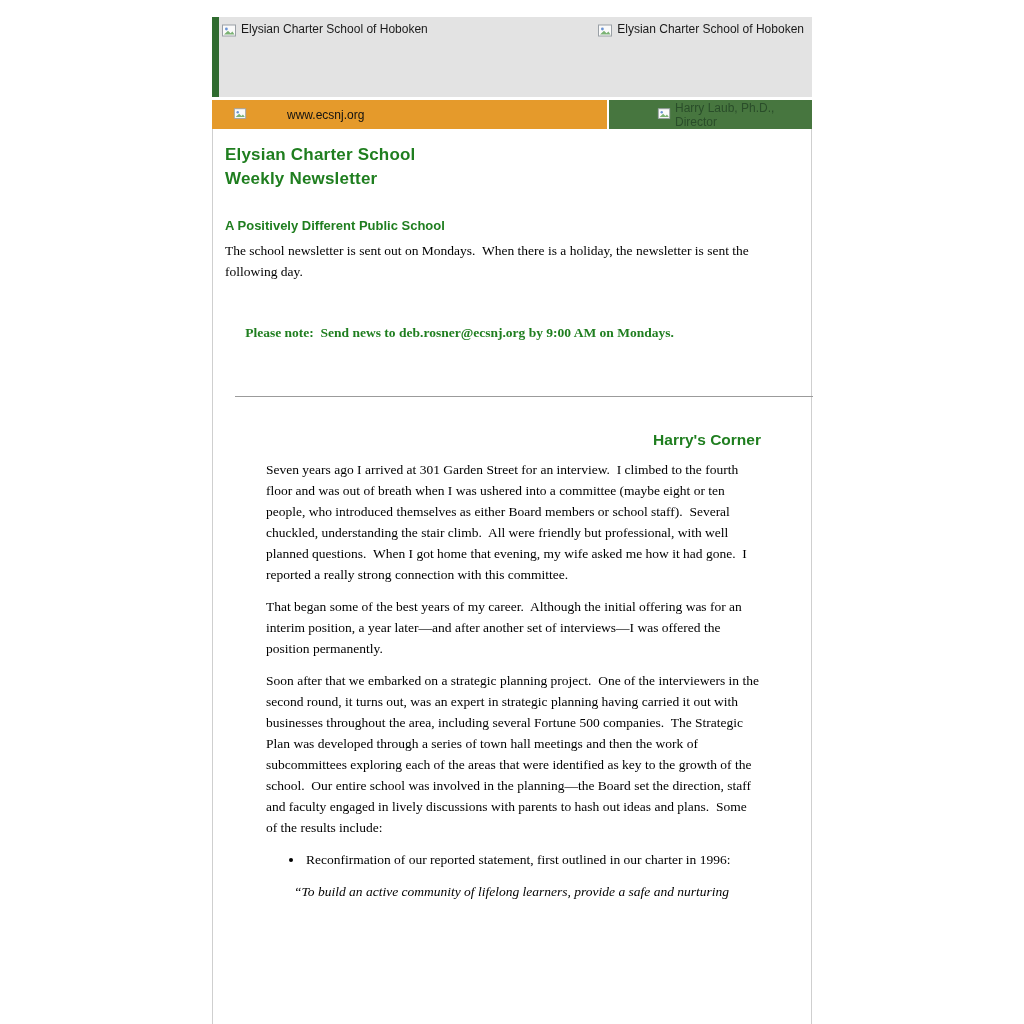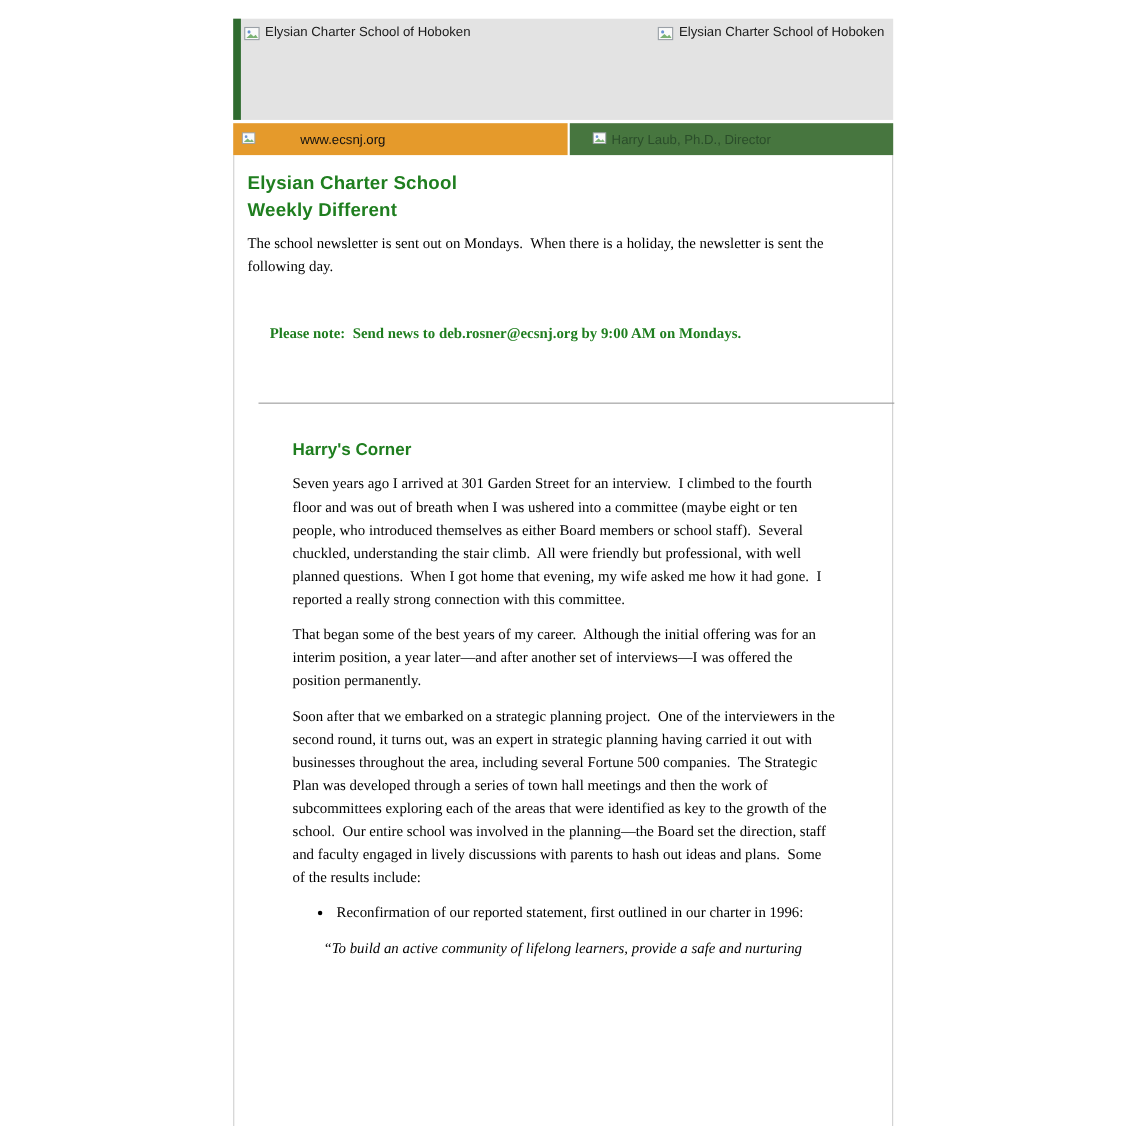--- a/index.html
+++ b/index.html
@@ -3,40 +3,40 @@
 <meta charset="utf-8">
 <style>
   * { margin:0; padding:0; box-sizing:border-box; }
   html, body { width:1024px; height:1024px; background:#ffffff; overflow:hidden; }
   body { font-family:"Liberation Sans", sans-serif; color:#000; }
 
   .email { width:600px; margin:17px auto 0; }
 
   
   .header {
-    height:92px;
+    height:80px;
     background:var(--header-bg, #E3E3E3);
     border-left:7px solid var(--header-strip, #2F6B2F);
     display:flex; justify-content:space-between; align-items:flex-start;
     padding:5px 8px 0 2px;
   }
   .alt-box { display:flex; align-items:flex-start; gap:4px; font-size:12px; color:#1a1a1a; }
   .broken-ico { flex:0 0 auto; margin-top:1px; }
 
   
   .bars { display:flex; gap:2px; margin-top:3px; height:29px; }
   .bar-orange {
-    width:304px; background:var(--orange-bar, #E59A2B);
-    display:flex; align-items:center; padding-left:7px;
+    width:395px; background:var(--orange-bar, #E59A2B);
+    display:flex; align-items:center; padding-left:21px;
     font-size:12px; color:#111; cursor:pointer;
   }
   .bar-orange .lbl { margin-left:40px; }
   .bar-green {
     flex:1; background:var(--green-bar, #47763F);
-    display:flex; align-items:center; padding-left:20px;
+    display:flex; align-items:center; padding-left:48px;
     font-size:12px; color:#2a4d2a; cursor:pointer;
   }
   .bar-green .lbl { margin-left:4px; }
 
   
   .content {
     background:#fff;
     border-left:1px solid #cfcfcf; border-right:1px solid #cfcfcf;
     padding:14px 12px 40px 12px;
     min-height:895px;
@@ -50,21 +50,21 @@
 
   .serif { font-family:"Liberation Serif", serif; font-size:13.5px; line-height:21px; white-space:pre-wrap; }
   .schedule { margin-top:7px; max-width:575px; }
 
   .note { margin-top:19px; color:var(--accent-green, #1F7E1F); font-weight:bold; }
   .email-link { color:inherit; cursor:pointer; }
 
   .rule { border:none; border-top:1px solid #9b9b9b; margin:32px 0 0 10px; width:578px; }
 
   .section { padding:34px 38px 0 41px; }
-  .hc-heading { color:var(--accent-green, #1F7E1F); font-weight:bold; font-size:15.5px; }
+  .hc-heading { color:var(--accent-green, #1F7E1F); font-weight:bold; font-size:15.5px;text-align:right; }
   .hc-sub { font-family:"Liberation Serif", serif; font-weight:bold; font-size:13.5px; margin-top:23px; }
   .section p.serif { margin-top:10px; margin-bottom:11px; }
 
   ul.hc-list { margin:11px 0 11px 0; padding-left:38px; }
   ul.hc-list li { font-family:"Liberation Serif", serif; font-size:13.5px; line-height:21px; white-space:pre-wrap; padding-left:2px; }
 
   .quote { margin-top:11px; font-style:italic; }
   .quote div { font-family:"Liberation Serif", serif; font-size:13.5px; line-height:21px; white-space:pre-wrap; }
   .quote .q1 { margin-left:28px; }
 </style>
@@ -116,23 +116,24 @@
         </svg>
       </span>
       <span class="lbl">Harry Laub, Ph.D., Director</span>
     </div>
   </div>
 
   <div class="content">
 
     <div class="title">
       <div>Elysian Charter School</div>
-      <div>Weekly Different</div>
+      <div>Weekly Newsletter</div>
     </div>
 
+    <div class="tagline">A Positively Different Public School</div>
 
 
     <div class="serif schedule">The school newsletter is sent out on Mondays.  When there is a holiday, the newsletter is sent the following day.</div>
 
     <div class="serif note">
       <span>Please note:  Send news to </span><span class="email-link">deb.rosner@ecsnj.org</span><span> by 9:00 AM on Mondays.</span>
     </div>
 
     <hr class="rule">
 

